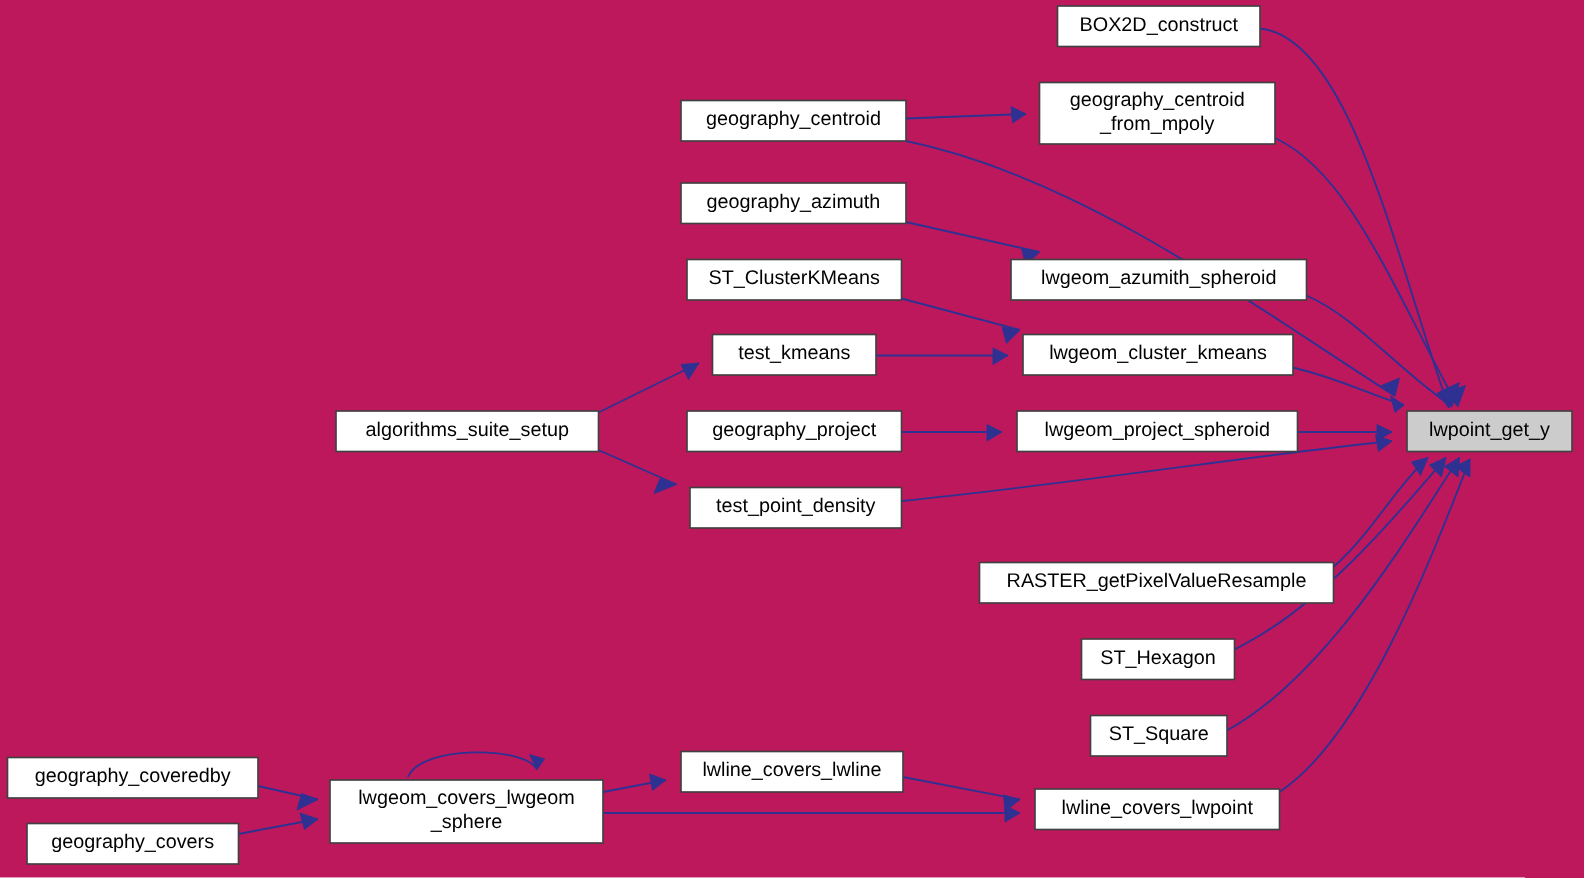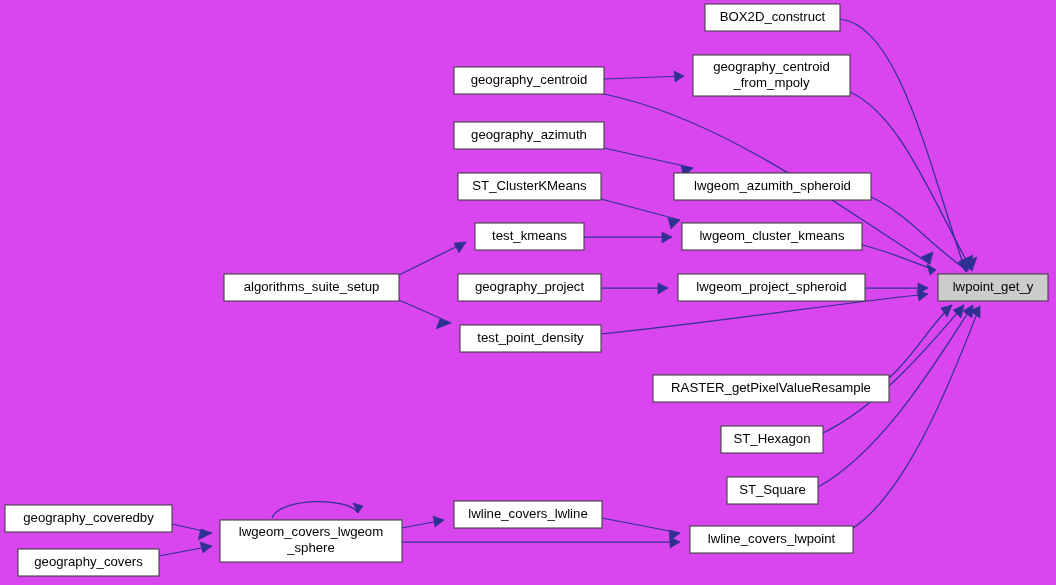--- a/index.html
+++ b/index.html
@@ -7,21 +7,21 @@
     padding: 0;
     background: #ffffff;
   }
   body {
     font-family: "Liberation Sans", "DejaVu Sans", sans-serif;
   }
   #graph-root {
     position: relative;
     width: 1056px;
     height: 585px;
-    background: #d946ef;
+    background: #be185d;
     overflow: hidden;
   }
   svg.graph-canvas {
     position: absolute;
     left: 0;
     top: 0;
     width: 1056px;
     height: 585px;
   }
   .node-box {

